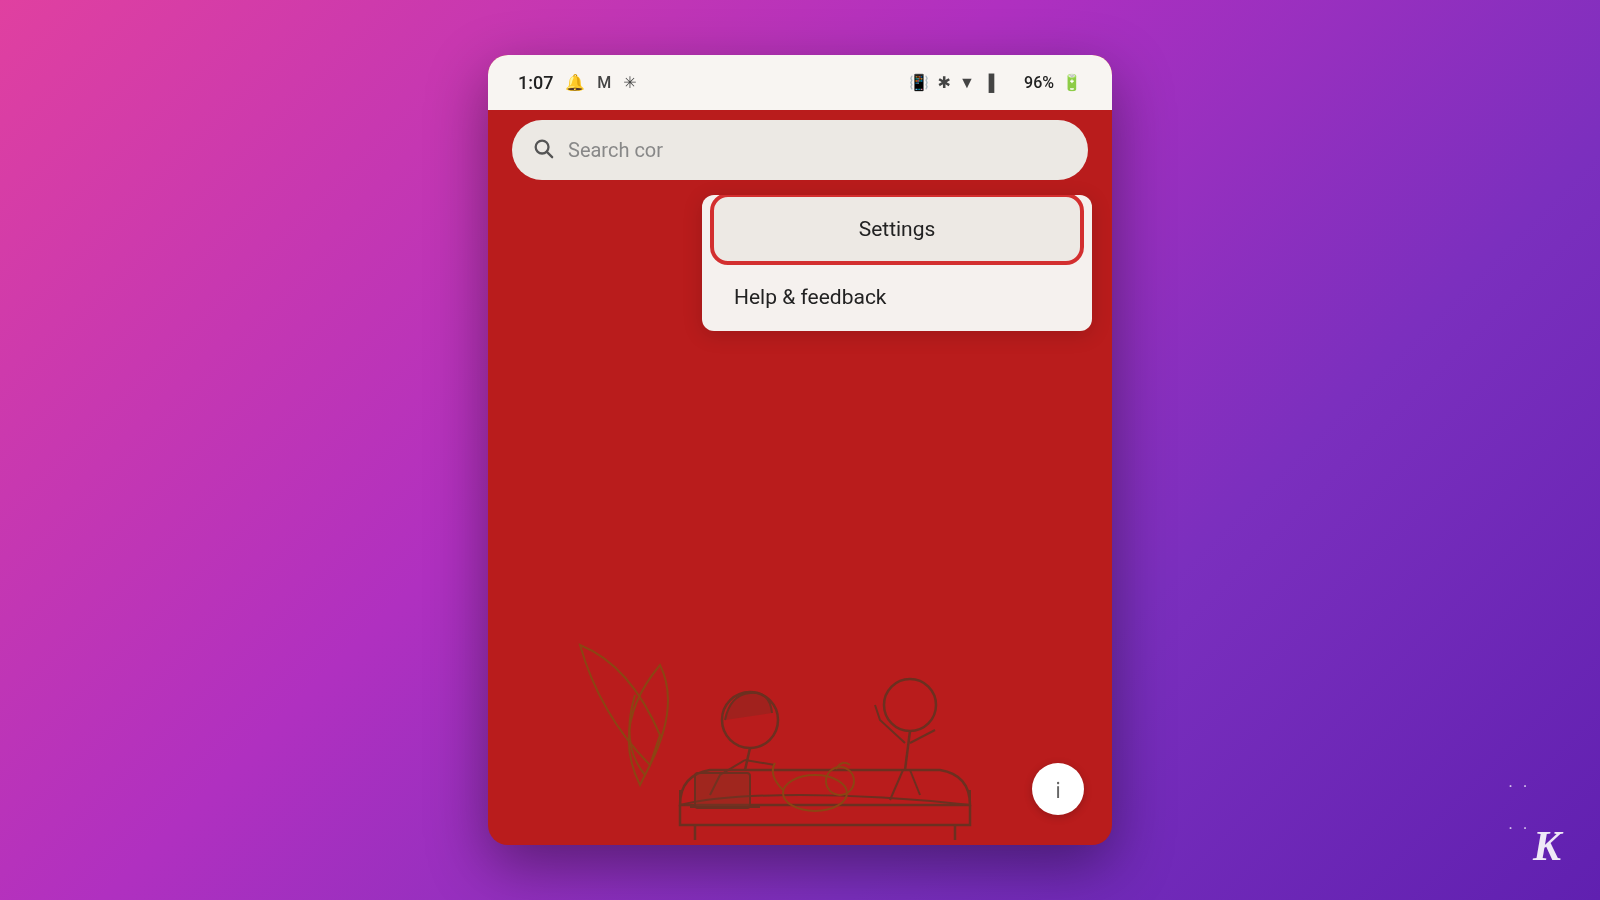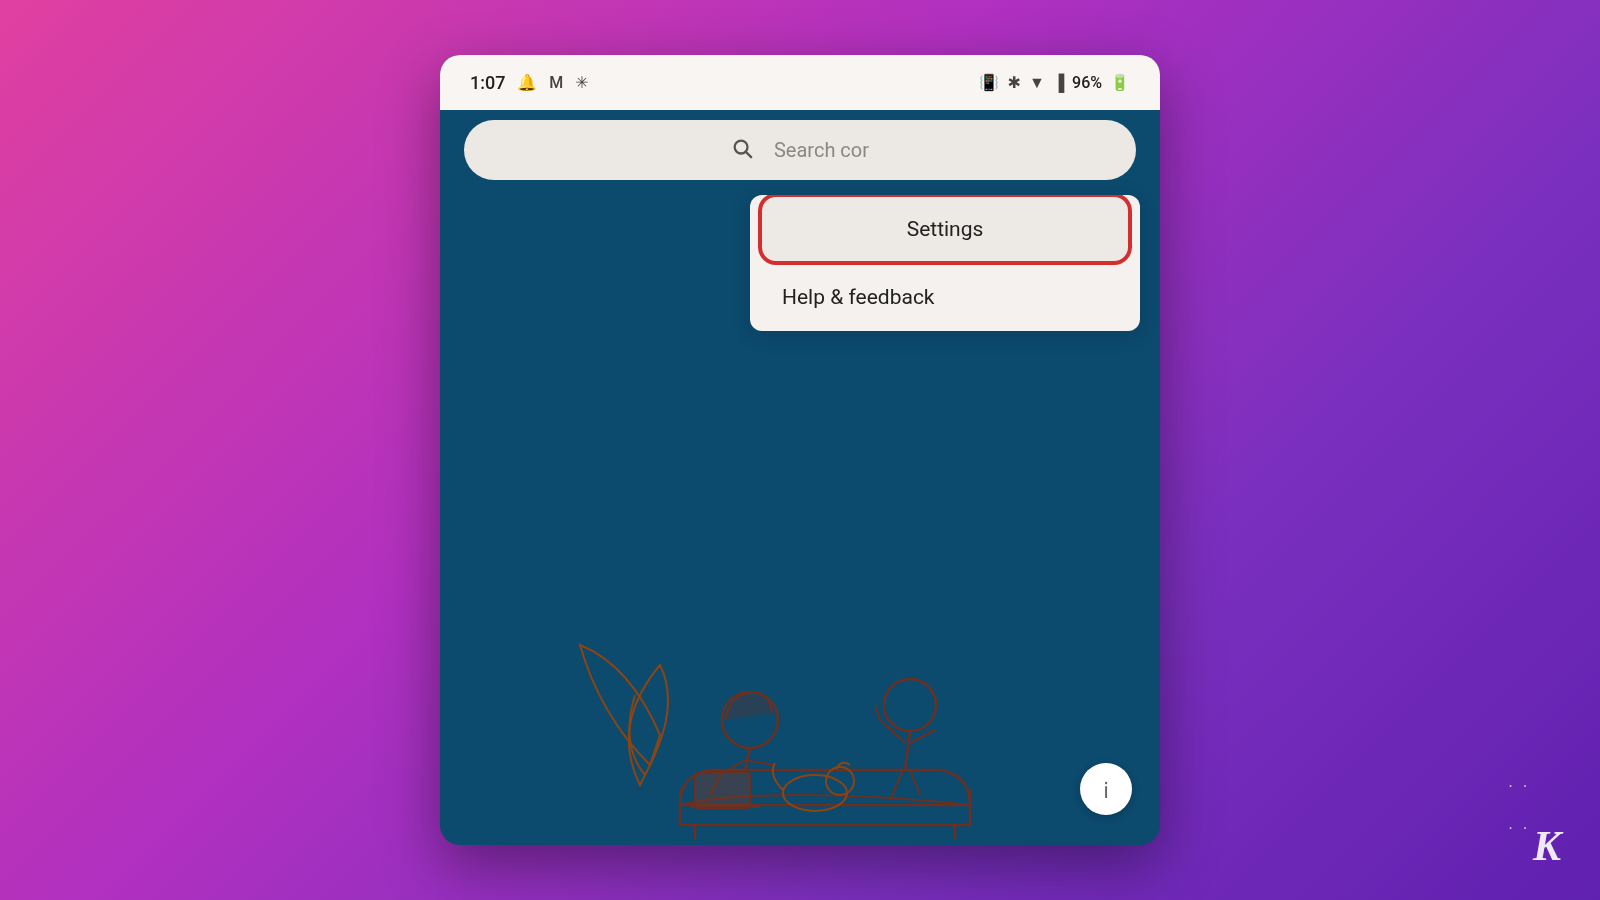--- a/index.html
+++ b/index.html
@@ -28,23 +28,23 @@
     }
 
     .knowtechie-logo .dots {
       font-size: 14px;
       letter-spacing: 4px;
       vertical-align: top;
       margin-right: 2px;
     }
 
     .phone-container {
-      width: 720px;
+      width: 624px;
       height: 790px;
-      background: #0c4a6e;
+      background: #b91c1c;
       border-radius: 20px;
       overflow: hidden;
       position: relative;
       box-shadow: 0 20px 60px rgba(0,0,0,0.4);
     }
 
     
     .status-bar {
       width: 100%;
       height: 55px;
@@ -79,33 +79,33 @@
       display: flex;
       align-items: center;
       gap: 8px;
       font-size: 15px;
     }
 
     .battery-text {
       font-size: 16px;
       font-weight: 500;
       color: #222;
+      margin-left: 22px;
     }
 
     
     .search-bar {
       margin: 10px 24px 0;
       background: #ece9e4;
       border-radius: 50px;
       height: 60px;
       display: flex;
       align-items: center;
       padding: 0 20px;
-      gap: 21px;
-      justify-content: center;
+      gap: 14px;
     }
 
     .search-icon-wrap {
       color: #555;
       font-size: 22px;
     }
 
     .search-text {
       font-size: 20px;
       color: #888;

